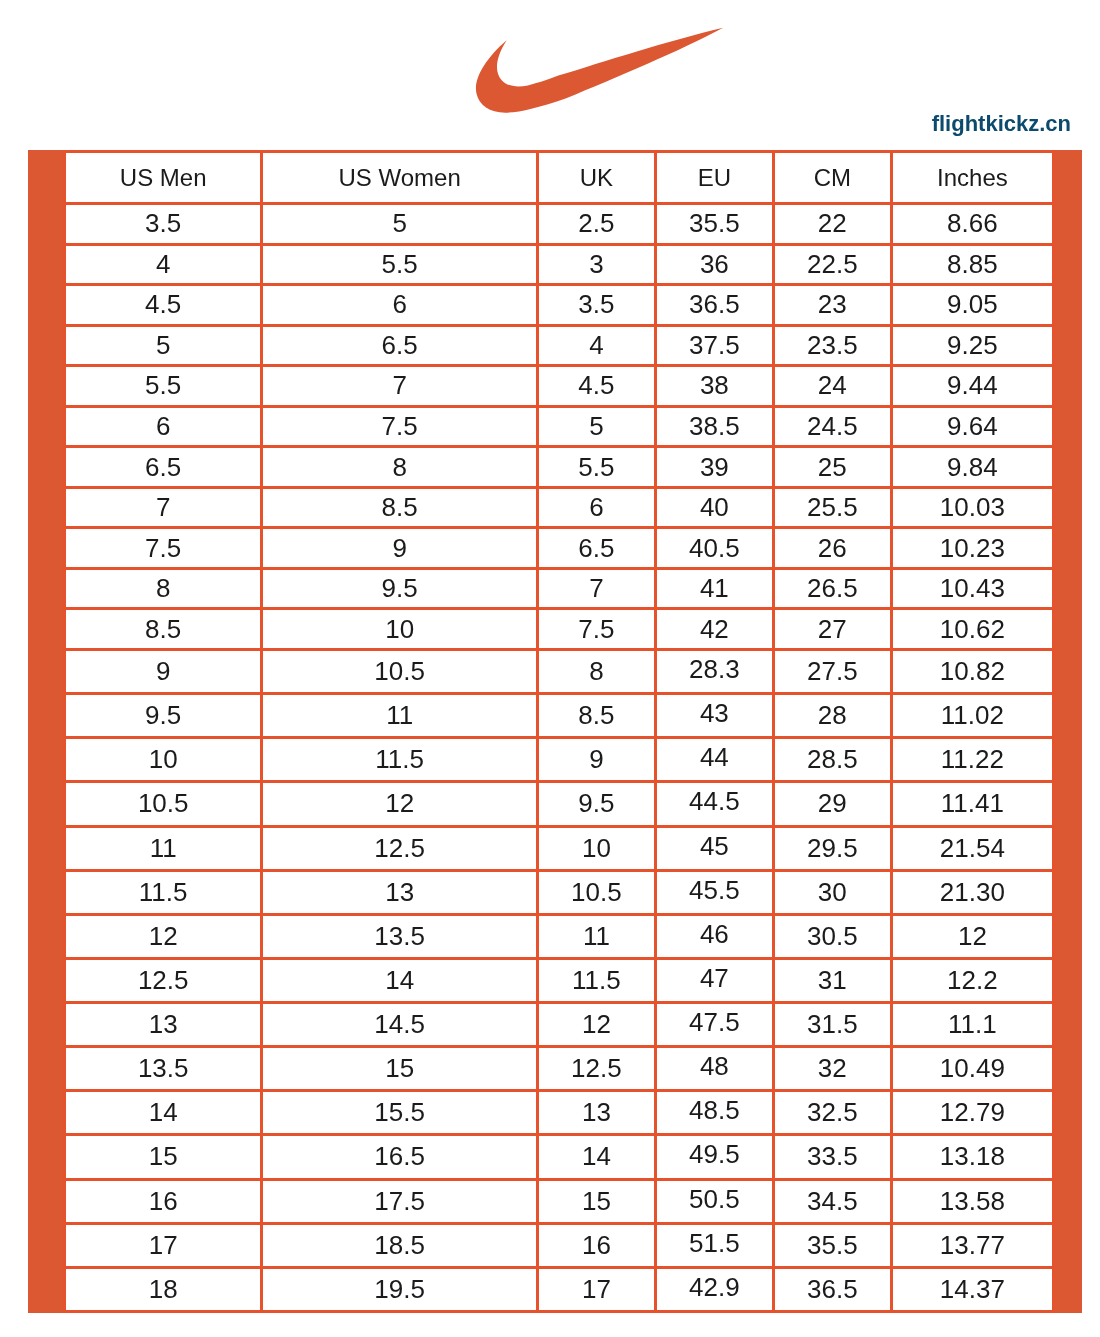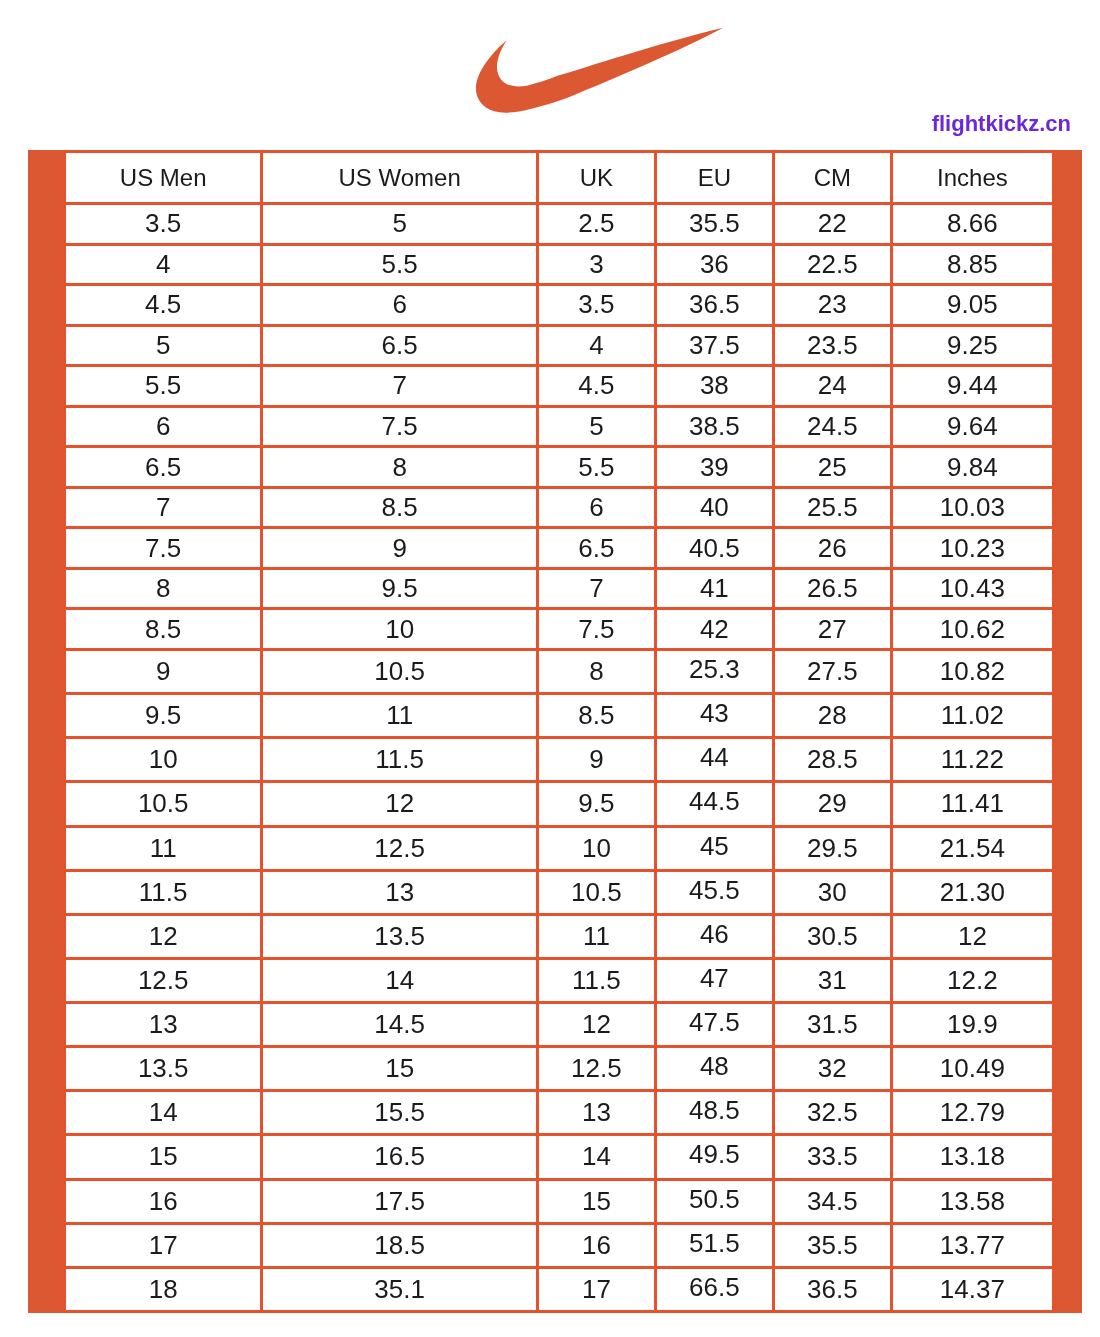--- a/index.html
+++ b/index.html
@@ -21,21 +21,21 @@
     left:452px;top:26px;
     width:272px;height:97px;
   }
   .logo-wrap svg{display:block;width:100%;height:100%;}
   .brand{
     position:absolute;
     top:111px;right:29px;
     font-size:22px;
     font-weight:600;
     letter-spacing:0px;
-    color:#6d28d9;
+    color:#0c4a6e;
   }
   .chart{
     position:absolute;
     left:28px;top:150px;
     width:1054px;height:1163px;
     display:flex;
   }
   .side-bar{background:var(--accent);}
   .side-bar.left{width:35px;}
   .side-bar.right{width:27px;}
@@ -186,21 +186,21 @@
           <td>10</td>
           <td>7.5</td>
           <td>42</td>
           <td>27</td>
           <td>10.62</td>
         </tr>
         <tr>
           <td>9</td>
           <td>10.5</td>
           <td>8</td>
-          <td class="raised">25.3</td>
+          <td class="raised">28.3</td>
           <td>27.5</td>
           <td>10.82</td>
         </tr>
         <tr>
           <td>9.5</td>
           <td>11</td>
           <td>8.5</td>
           <td class="raised">43</td>
           <td>28</td>
           <td>11.02</td>
@@ -252,21 +252,21 @@
           <td class="raised">47</td>
           <td>31</td>
           <td>12.2</td>
         </tr>
         <tr>
           <td>13</td>
           <td>14.5</td>
           <td>12</td>
           <td class="raised">47.5</td>
           <td>31.5</td>
-          <td>19.9</td>
+          <td>11.1</td>
         </tr>
         <tr>
           <td>13.5</td>
           <td>15</td>
           <td>12.5</td>
           <td class="raised">48</td>
           <td>32</td>
           <td>10.49</td>
         </tr>
         <tr>
@@ -296,22 +296,22 @@
         <tr>
           <td>17</td>
           <td>18.5</td>
           <td>16</td>
           <td class="raised">51.5</td>
           <td>35.5</td>
           <td>13.77</td>
         </tr>
         <tr>
           <td>18</td>
-          <td>35.1</td>
+          <td>19.5</td>
           <td>17</td>
-          <td class="raised">66.5</td>
+          <td class="raised">42.9</td>
           <td>36.5</td>
           <td>14.37</td>
         </tr>
       </tbody>
   </table>
   <div class="side-bar right"></div>
 </div>
 
 </body></html>

